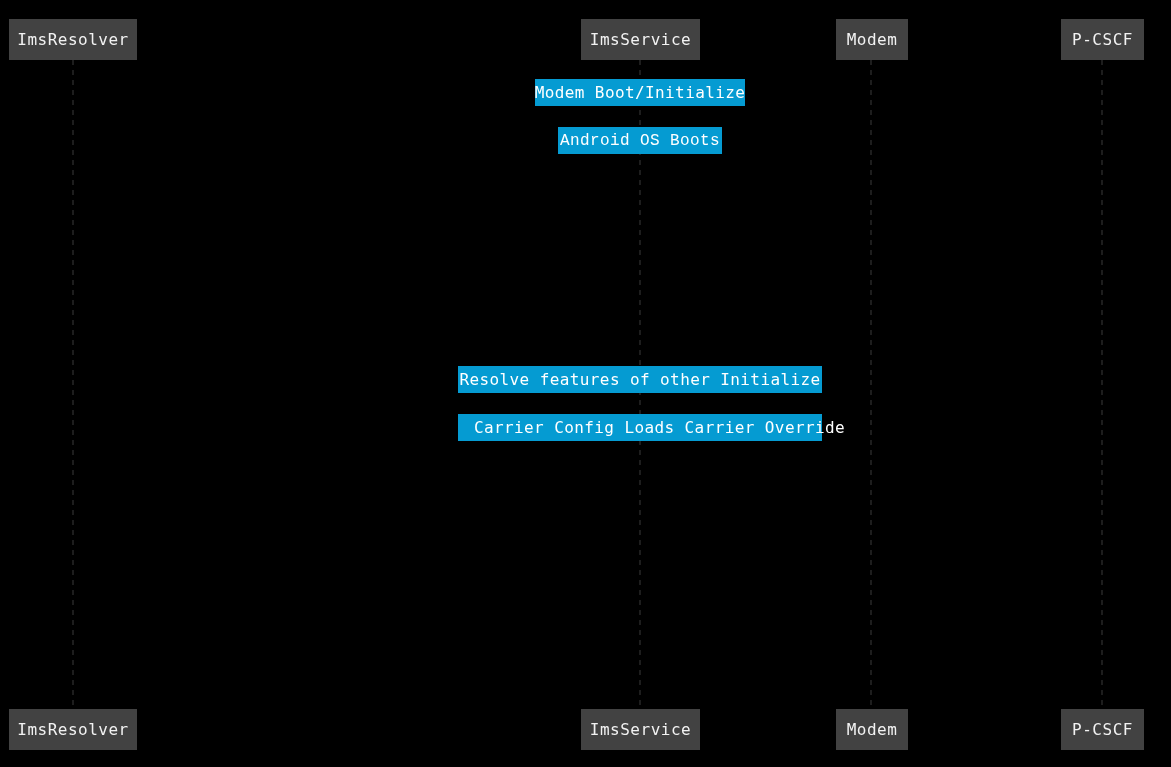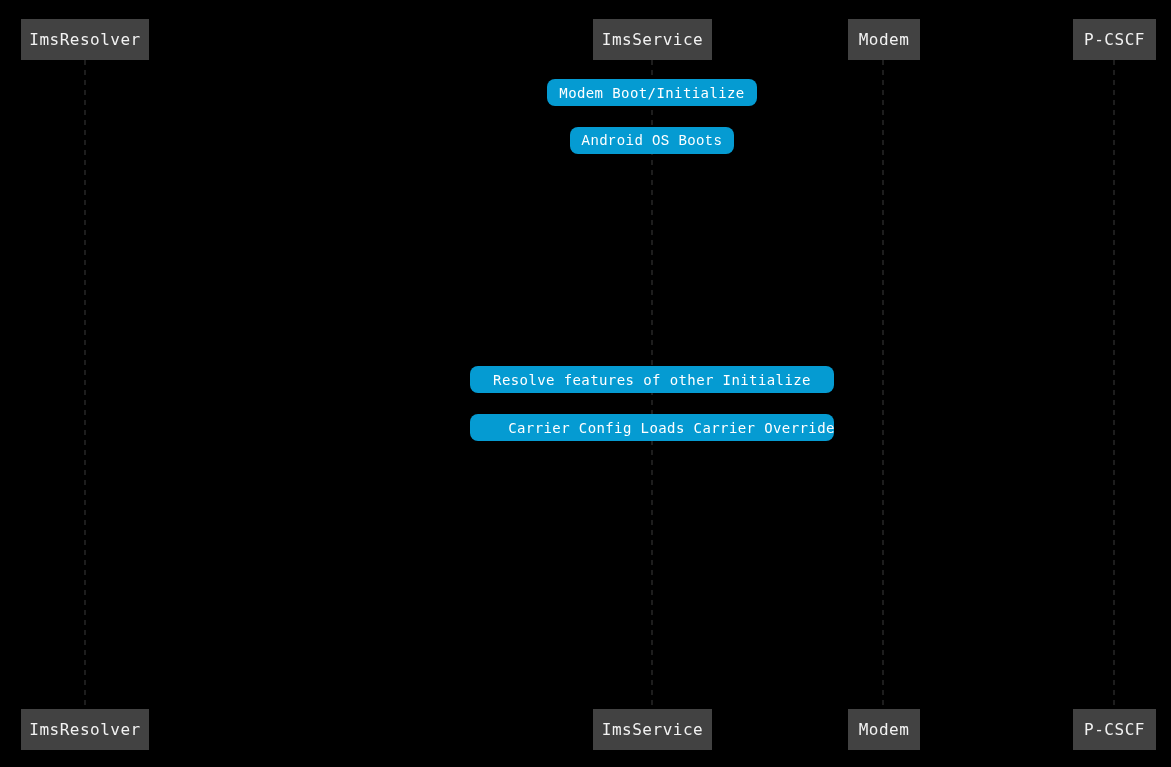--- a/index.html
+++ b/index.html
@@ -9,21 +9,21 @@
   }
   body {
     width: 1171px;
     height: 767px;
     position: relative;
     overflow: hidden;
     font-family: "DejaVu Sans Mono", "Liberation Mono", monospace;
   }
   #diagram {
     position: absolute;
-    left: 12px; top: 0;
+    left: 0; top: 0;
     width: 984px;
     height: 767px;
     background: #000000;
   }
   .lifeline {
     position: absolute;
     width: 2px;
     top: 60px;
     height: 649px;
     background-image: linear-gradient(
@@ -43,29 +43,28 @@
     align-items: center;
     justify-content: center;
     height: 41px;
     box-sizing: border-box;
     white-space: nowrap;
   }
   .note {
     position: absolute;
     background: #059BD2;
     color: #ffffff;
-    font-size: 14px;
+    font-size: 16px;
     letter-spacing: 0.4px;
     height: 27px;
     display: flex;
     align-items: center;
     justify-content: center;
     box-sizing: border-box;
     white-space: nowrap;
-    border-radius: 8px;
   }
 </style>
 </head>
 <body>
 
 <div id="diagram">
 
   <div class="lifeline" style="left:72px"></div>
   <div class="lifeline" style="left:639px"></div>
   <div class="lifeline" style="left:870px"></div>

